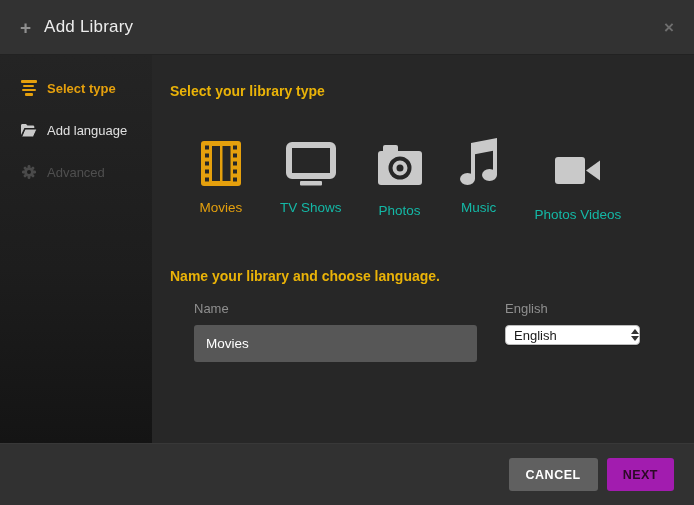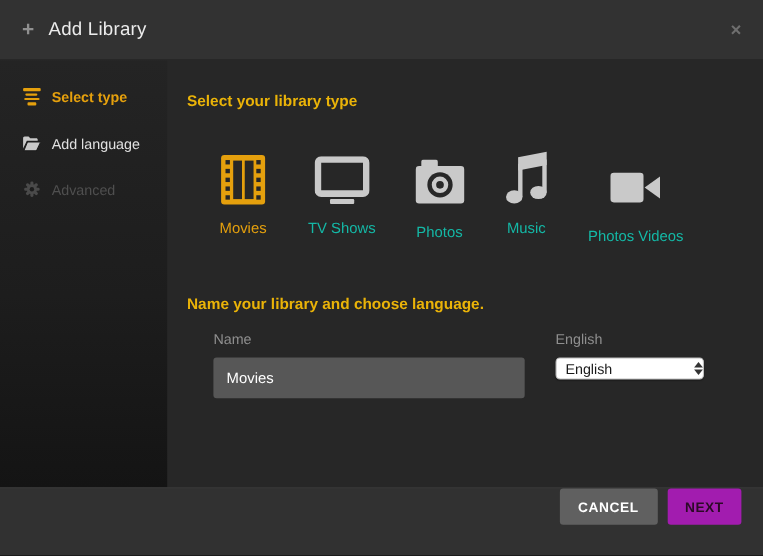--- a/index.html
+++ b/index.html
@@ -58,21 +58,21 @@
     box-shadow:0 1px 1px rgba(0,0,0,.25);
     justify-content:space-between;
   }
   .select .val{color:#1a1a1a;font-size:13px;flex:1;}
   .stepper{display:flex;flex-direction:column;align-items:center;gap:2px;}
   .stepper b{display:block;width:0;height:0;border-left:4px solid transparent;border-right:4px solid transparent;}
   .stepper .up{border-bottom:5px solid #333;}
   .stepper .dn{border-top:5px solid #333;}
   
   .ftr{
-    height:62px;flex:0 0 62px;background:#313131;display:flex;
+    height:62px;flex:0 0 62px;background:#313131;display:flex;align-items:center;
     justify-content:flex-end;padding-right:20px;gap:9px;border-top:1px solid #383838;
   }
   .btn{
     height:33px;border:none;border-radius:3px;font-size:12.5px;font-weight:700;
     letter-spacing:.5px;cursor:pointer;
   }
   .btn.cancel{background:#606060;color:#fff;padding:0 17px;}
   .btn.next{background:#a21caf;color:rgba(10,5,0,.78);padding:0 16px;}
   svg{display:block;}
 </style>

